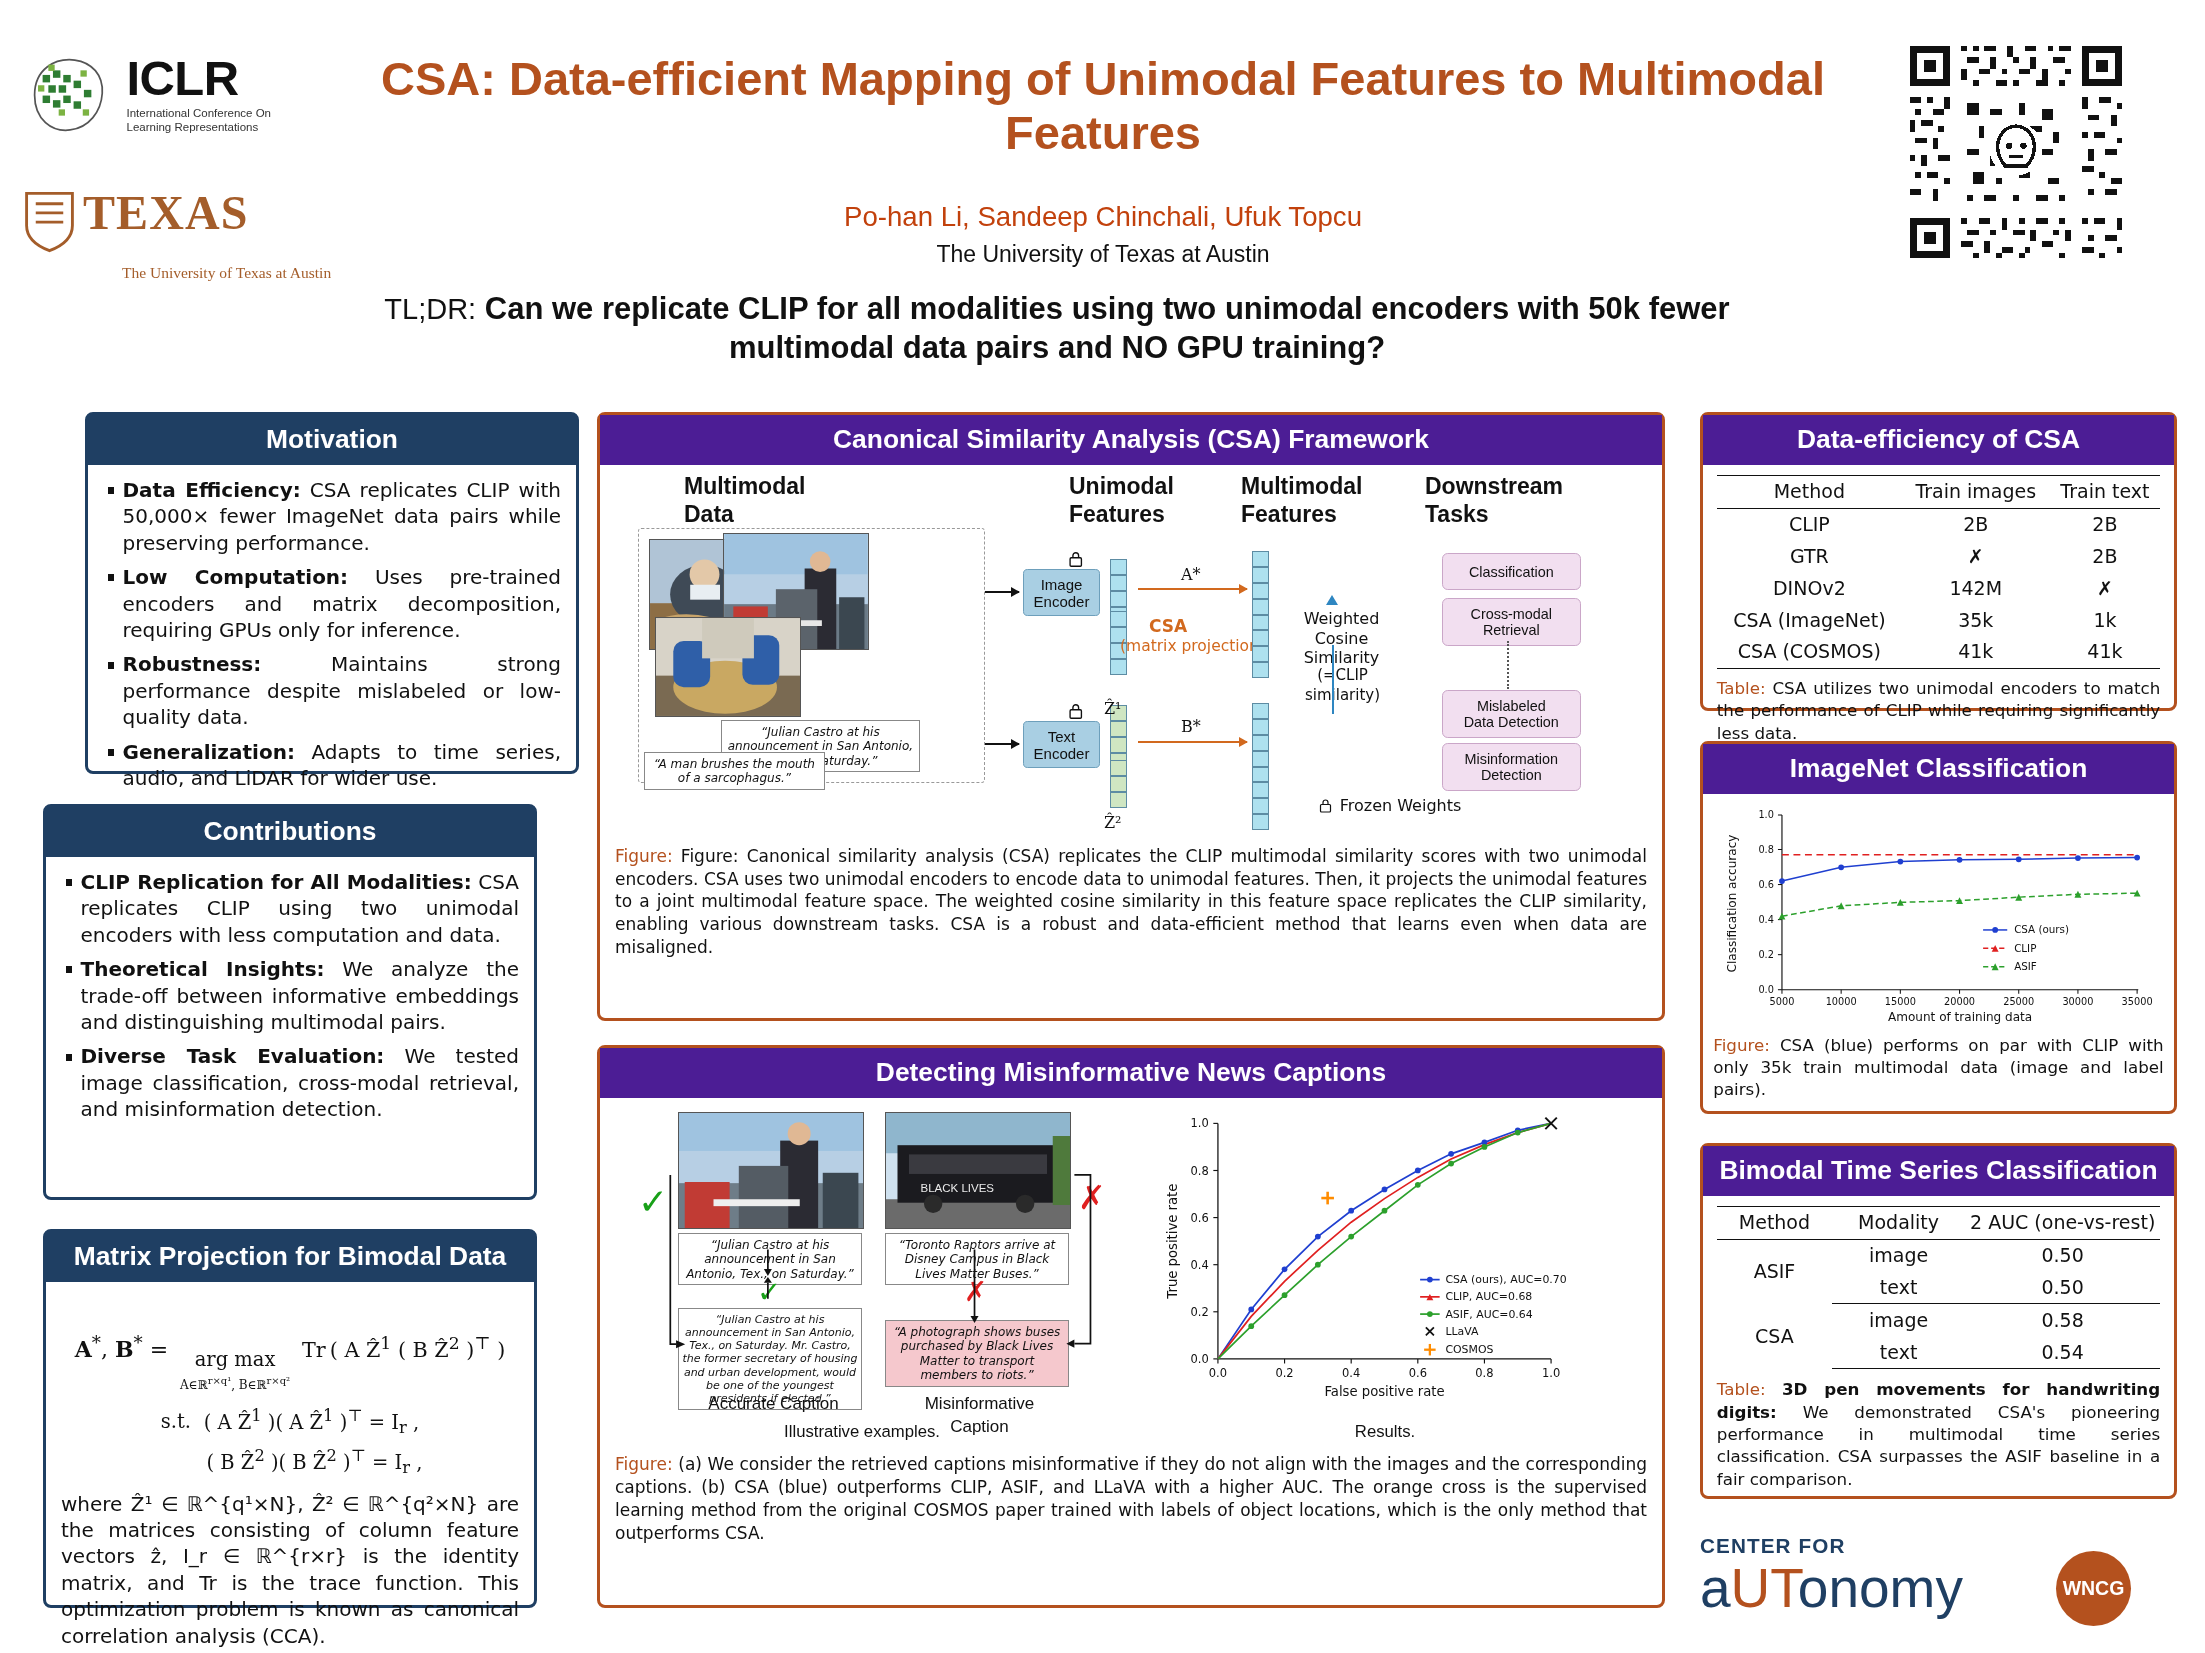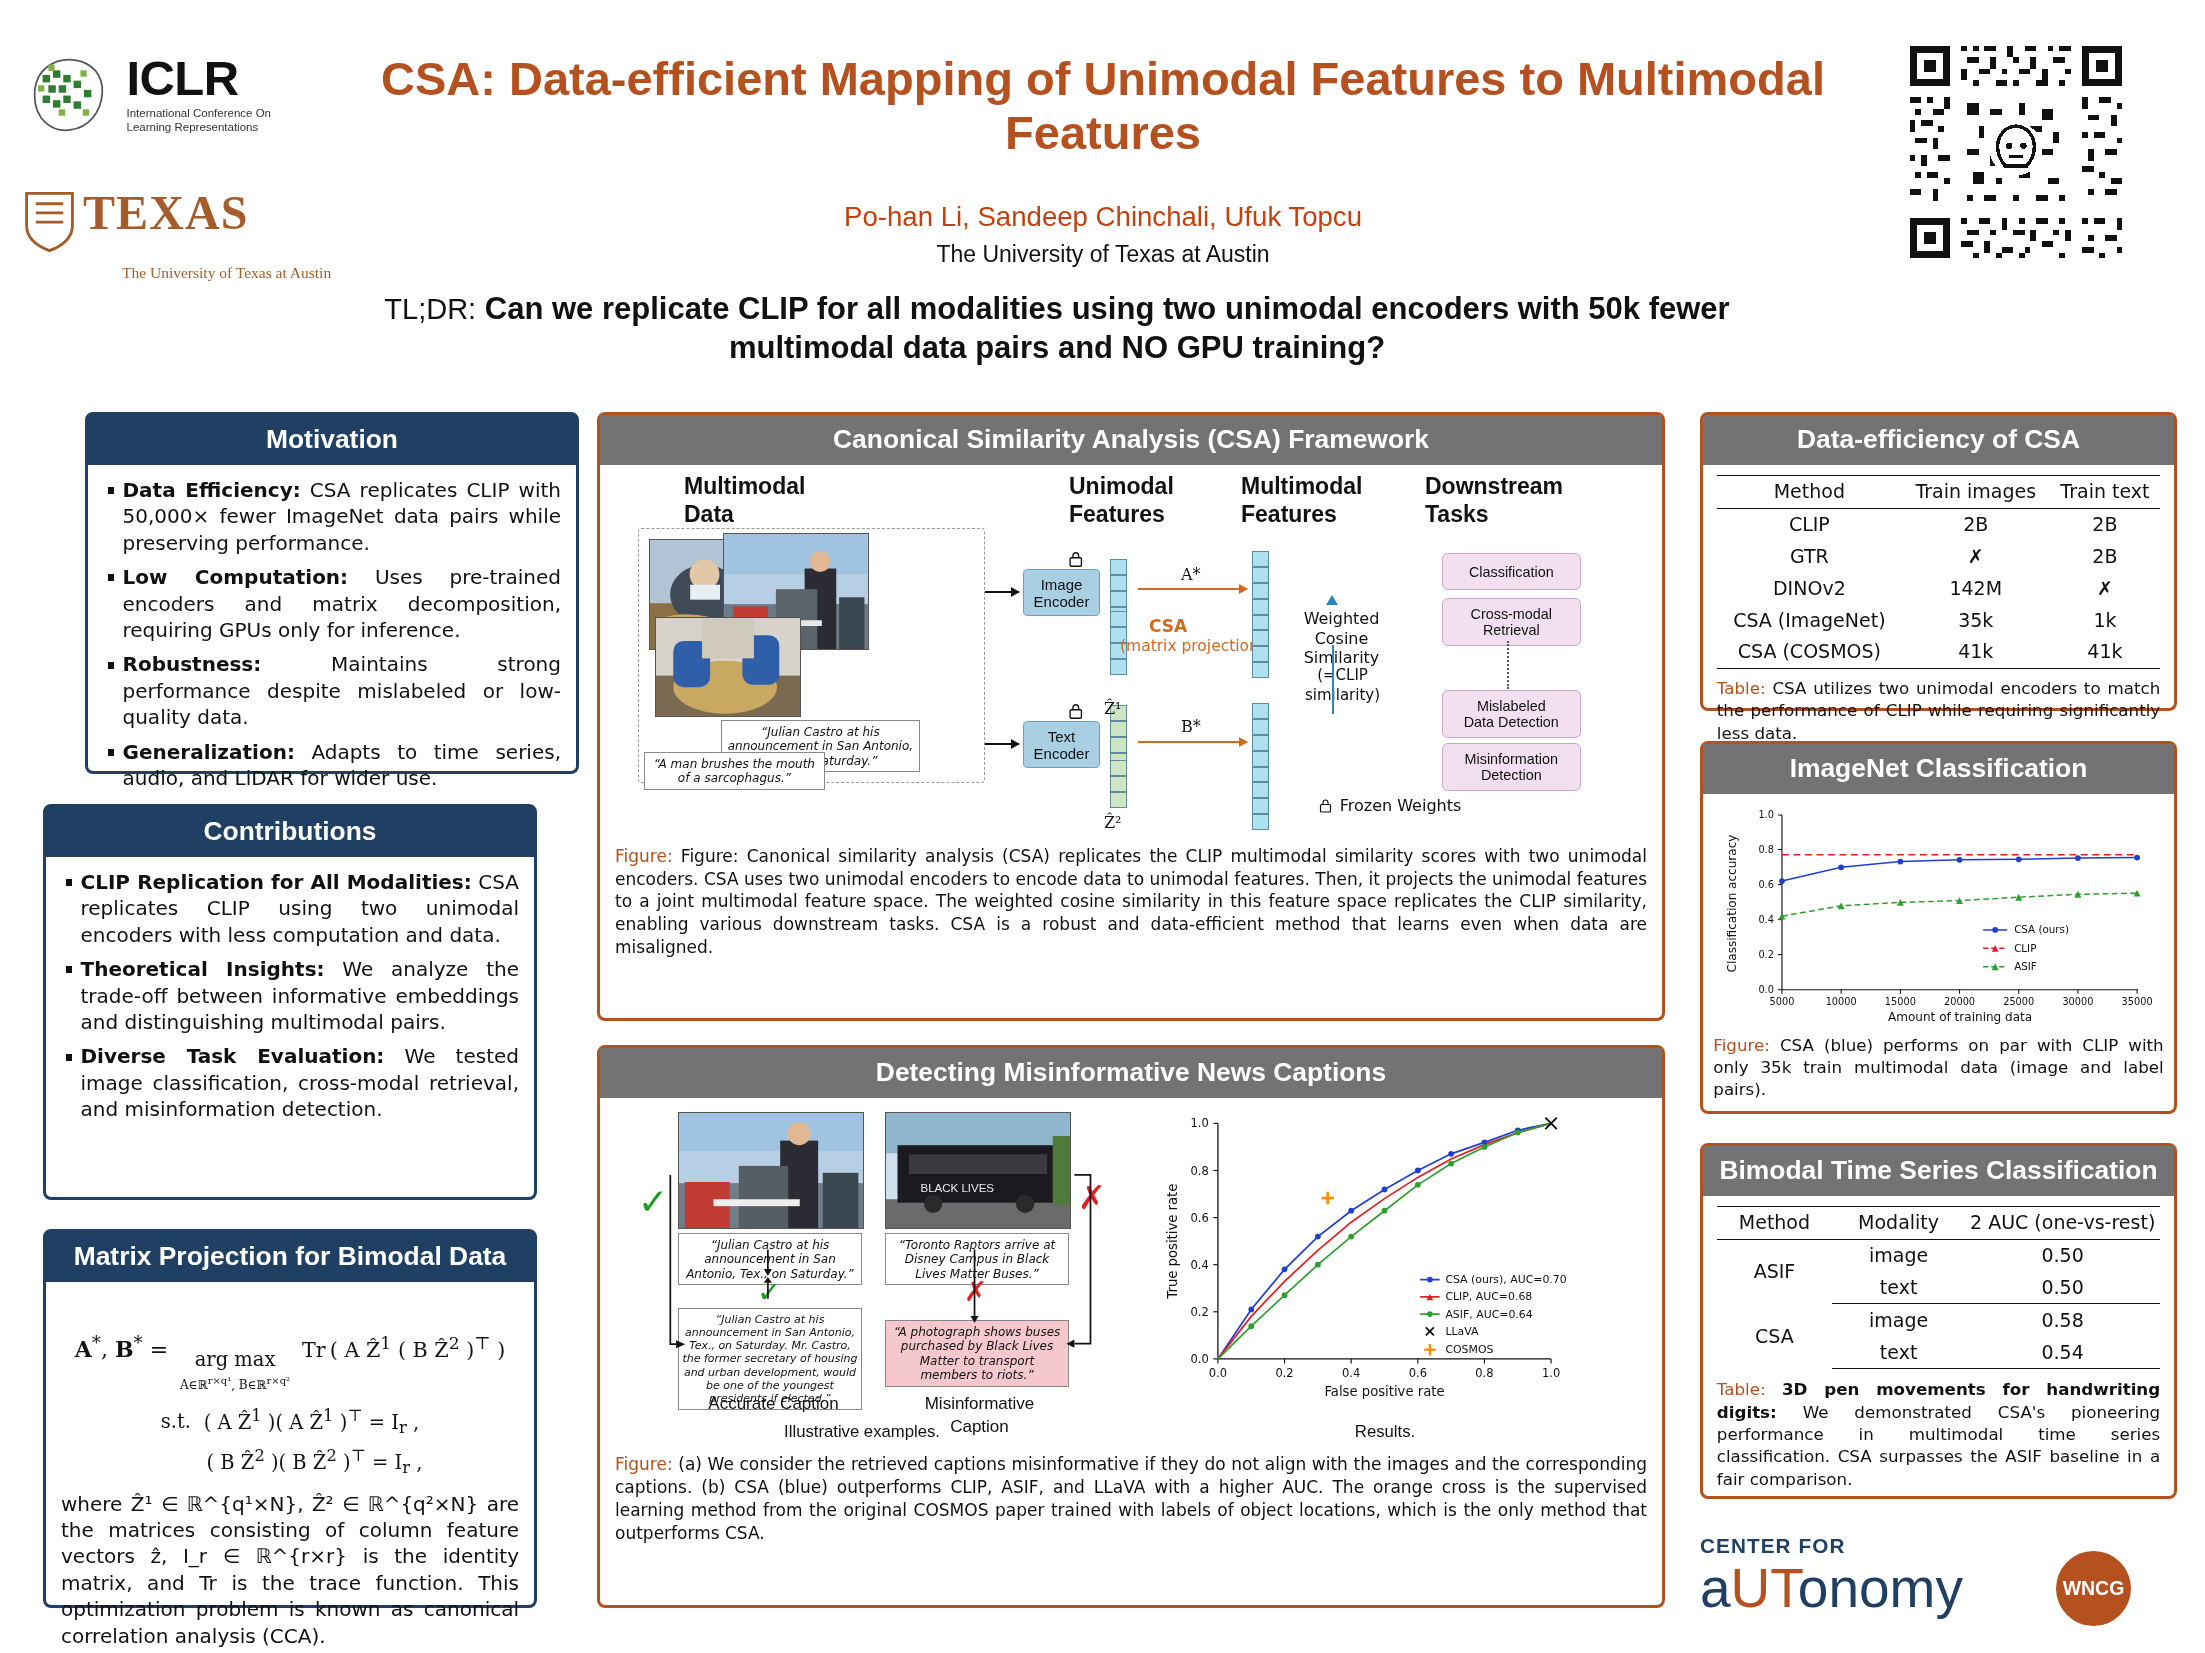--- a/index.html
+++ b/index.html
@@ -34,21 +34,21 @@
   .tldr .lab{font-weight:normal;font-size:29px;}
   .qr{position:absolute;left:1904px;top:40px;width:224px;height:224px;background:#fff;}
 
   
   .panel{position:absolute;border-radius:8px;box-sizing:border-box;background:#fff;}
   .panel-blue{border:3.4px solid #1f3f63;}
   .panel-orange{border:3.4px solid #b4511e;}
   .panel-head{box-sizing:border-box;width:100%;text-align:center;font-weight:bold;color:#fff;
     font-size:26.4px;padding:9.2px 0 10.3px 0;font-family:"Liberation Sans",sans-serif;}
   .panel-head.blue{background:#1f3f63;}
-  .panel-head.orange{background:#737373;}
+  .panel-head.orange{background:#4c1d95;}
   .panel-body{padding:11.5px 15px 12.6px 15px;font-size:20px;line-height:1.32;color:#111;text-align:justify;}
   ul.bullets{list-style:none;margin:0;padding:0;}
   ul.bullets li{position:relative;padding-left:19.5px;margin-bottom:8px;text-align:justify;}
   ul.bullets li:before{content:"";position:absolute;left:4.6px;top:10.3px;width:6.9px;height:6.9px;background:#111;}
   .bl{font-weight:bold;}
 
   
   #motivation{left:43px;top:412px;width:494px;height:362px;margin-left:42px;}
   #contributions{left:43px;top:804px;width:494px;height:396px;}
   #matrix{left:43px;top:1229px;width:494px;height:379px;}

